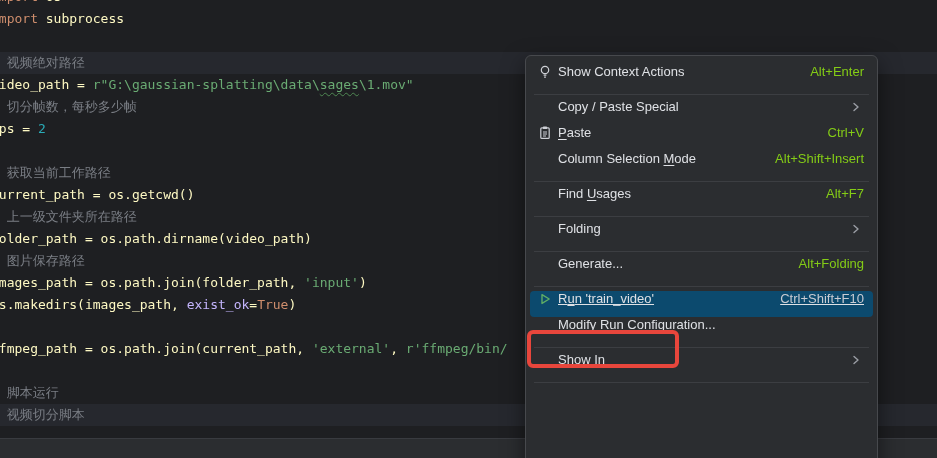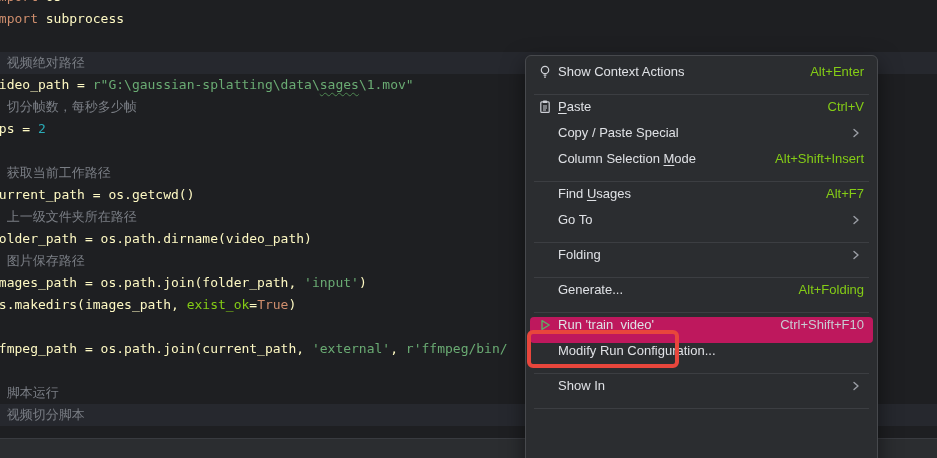--- a/index.html
+++ b/index.html
@@ -14,41 +14,41 @@
     font-size:13px; line-height:22px;
   }
   .code-scroll { position:absolute; left:-9px; top:-14px; width:960px; }
   .code-line { height:22px; white-space:pre; color:#bcbec4; }
   .code-line.caret-line { background:#26282e; }
   .tok-keyword  { color:#cf8e6d; }
   .tok-default  { color:#fef9c3; }
   .tok-comment  { color:#7a7e85; }
   .tok-string   { color:#6aab73; }
   .tok-number   { color:#2aacb8; }
-  .tok-namedarg { color:#84cc16; }
+  .tok-namedarg { color:#c4b5fd; }
   .typo { text-decoration:underline wavy #4e8752; text-decoration-thickness:1px; text-underline-offset:3px; }
 
   
   .status-bar {
     position:absolute; left:0; top:438px; width:937px; height:20px;
     background:#2b2d30; border-top:1px solid #393b40;
   }
 
   
   .context-menu {
     position:absolute; left:525px; top:55px; width:353px; height:420px;
     background:#2b2d30; border:1px solid #47494d; border-radius:6px 6px 0 0;
     box-shadow:0 8px 22px rgba(0,0,0,.5);
     padding-top:8px; font-size:13px; color:#dfe1e5;
   }
   .menu-item {
     height:26px; margin:0 4px; padding:0 9px 0 7px; border-radius:4px;
     display:flex; align-items:flex-start;
   }
-  .menu-item.selected { background:#be185d; }
+  .menu-item.selected { background:#0c4a6e;text-decoration:underline; }
   .mi-icon { width:16px; height:16px; margin-right:5px; flex:0 0 16px; display:flex; align-items:center; justify-content:center; }
   .mi-label { white-space:pre; }
   .mn { text-decoration:underline; text-underline-offset:2px; }
   .mi-spring { flex:1; }
   .mi-shortcut { color:#84cc16; margin-left:16px; }
   .selected .mi-shortcut { color:#c9ccd3;margin-left:44px; }
   .mi-arrow { width:16px; height:16px; display:flex; align-items:center; justify-content:center; margin-left:16px; }
   .menu-sep { height:9px; display:flex; align-items:center; padding:0 8px; }
   .menu-sep::after { content:""; display:block; width:100%; height:1px; background:#3c3e42; }
 
@@ -95,63 +95,53 @@
           <circle cx="8" cy="6" r="3.7"></circle>
           <path d="M6.6 11.2h2.8M7.1 13.2h1.8"></path>
         </svg>
       </span>
       <span class="mi-label">Show Context Actions</span>
       <span class="mi-spring"></span>
       <span class="mi-shortcut">Alt+Enter</span>
     </div>
     <div class="menu-sep"></div>
     <div class="menu-item">
+      <span class="mi-icon"></span>
+      <span class="mi-label">Copy / Paste Special</span>
+      <span class="mi-spring"></span>
+      <span class="mi-arrow">
+        <svg width="16" height="16" viewBox="0 0 16 16" fill="none" stroke="#9b9ea5" stroke-width="1.4" stroke-linecap="round" stroke-linejoin="round">
+          <path d="M6 4.5L10 8l-4 3.5"></path>
+        </svg>
+      </span>
+    </div>
+    <div class="menu-item">
       <span class="mi-icon">
         <svg width="16" height="16" viewBox="0 0 16 16" fill="none" stroke="#ced0d6" stroke-width="1.2">
           <rect x="3.8" y="2.8" width="8.4" height="10.6" rx="1"></rect>
           <rect x="6" y="1.4" width="4" height="2.6" rx="0.6" fill="#ced0d6" stroke="none"></rect>
           <path d="M6 7h4M6 9h4M6 11h3"></path>
         </svg>
       </span>
       <span class="mi-label"><span></span><span class="mn">P</span><span>aste</span></span>
       <span class="mi-spring"></span>
       <span class="mi-shortcut">Ctrl+V</span>
     </div>
     <div class="menu-item">
       <span class="mi-icon"></span>
-      <span class="mi-label">Copy / Paste Special</span>
-      <span class="mi-spring"></span>
-      <span class="mi-arrow">
-        <svg width="16" height="16" viewBox="0 0 16 16" fill="none" stroke="#9b9ea5" stroke-width="1.4" stroke-linecap="round" stroke-linejoin="round">
-          <path d="M6 4.5L10 8l-4 3.5"></path>
-        </svg>
-      </span>
-    </div>
-    <div class="menu-item">
-      <span class="mi-icon"></span>
       <span class="mi-label"><span>Column Selection </span><span class="mn">M</span><span>ode</span></span>
       <span class="mi-spring"></span>
       <span class="mi-shortcut">Alt+Shift+Insert</span>
     </div>
     <div class="menu-sep"></div>
     <div class="menu-item">
       <span class="mi-icon"></span>
       <span class="mi-label"><span>Find </span><span class="mn">U</span><span>sages</span></span>
       <span class="mi-spring"></span>
       <span class="mi-shortcut">Alt+F7</span>
-    </div>
-    <div class="menu-item">
-      <span class="mi-icon"></span>
-      <span class="mi-label">Go To</span>
-      <span class="mi-spring"></span>
-      <span class="mi-arrow">
-        <svg width="16" height="16" viewBox="0 0 16 16" fill="none" stroke="#9b9ea5" stroke-width="1.4" stroke-linecap="round" stroke-linejoin="round">
-          <path d="M6 4.5L10 8l-4 3.5"></path>
-        </svg>
-      </span>
     </div>
     <div class="menu-sep"></div>
     <div class="menu-item">
       <span class="mi-icon"></span>
       <span class="mi-label">Folding</span>
       <span class="mi-spring"></span>
       <span class="mi-arrow">
         <svg width="16" height="16" viewBox="0 0 16 16" fill="none" stroke="#9b9ea5" stroke-width="1.4" stroke-linecap="round" stroke-linejoin="round">
           <path d="M6 4.5L10 8l-4 3.5"></path>
         </svg>

